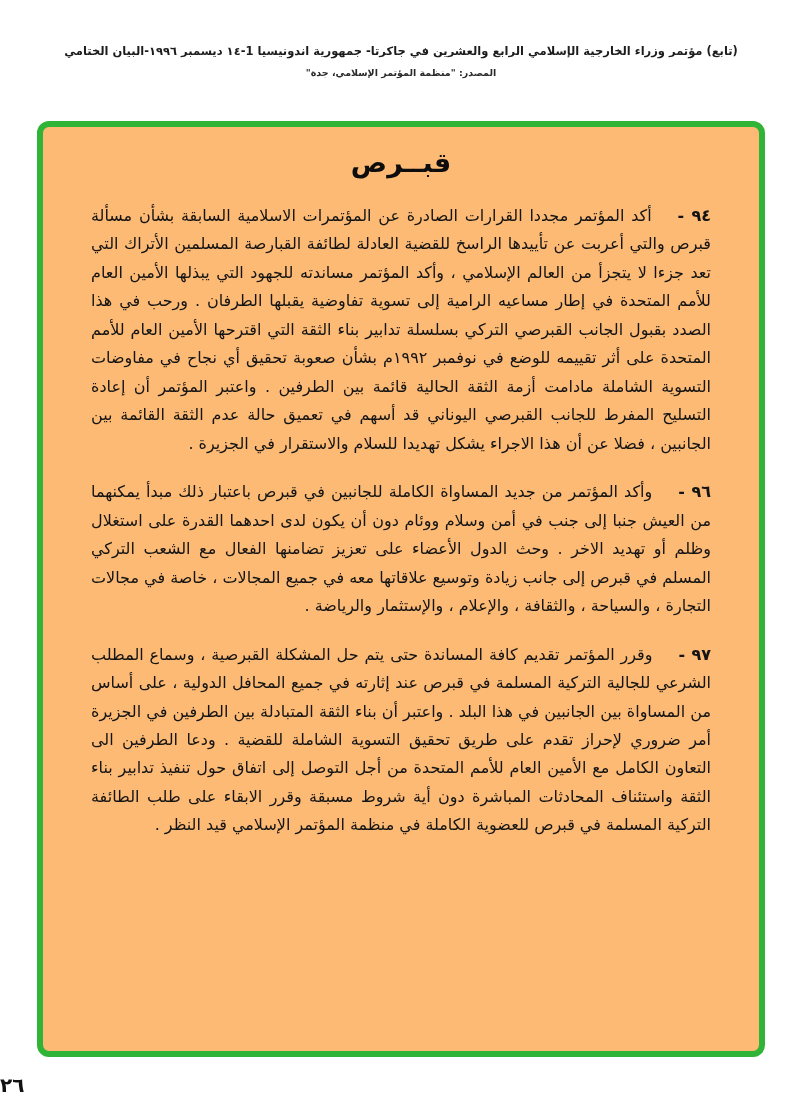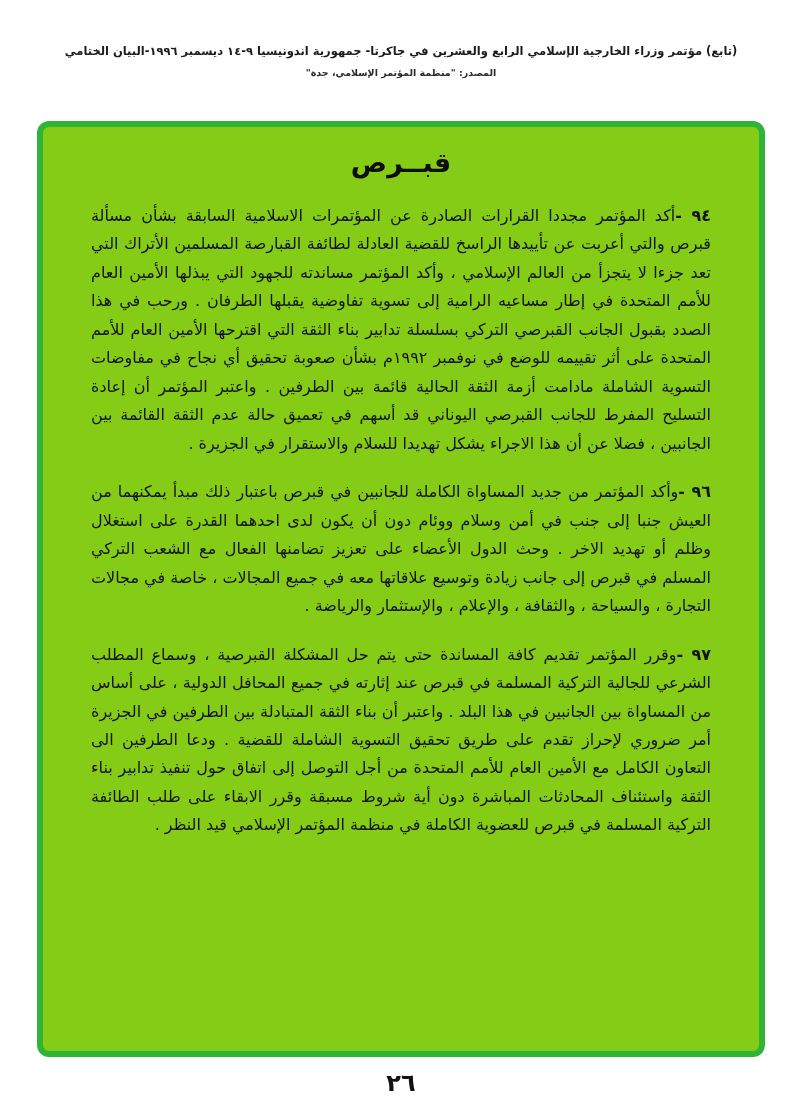--- a/index.html
+++ b/index.html
@@ -37,21 +37,21 @@
   }
   .frame {
     position: absolute;
     left: 37px;
     top: 121px;
     width: 728px;
     height: 936px;
     box-sizing: border-box;
     border: 6px solid #2fb437;
     border-radius: 12px;
-    background: #84cc16;
+    background: #fdba74;
     padding: 16px 48px 10px 48px;
     direction: rtl;
     overflow: hidden;
   }
   .doc-title {
     text-align: center;
     font-size: 27px;
     font-weight: bold;
     color: #0d0d0d;
     margin: 4px 0 24px 0;
@@ -63,40 +63,41 @@
     font-size: 16px;
     line-height: 1.78;
     color: #141414;
     margin: 0 0 20px 0;
   }
   .para:last-of-type {
     margin-bottom: 0;
   }
   .para-number {
     font-weight: bold;
+    margin-left: 26px;
     white-space: nowrap;
   }
   .page-number {
     position: absolute;
     bottom: 12px;
     left: 0;
     right: 0;
-    text-align: center;
-    font-size: 24px;
+    text-align: left;
+    font-size: 20px;
     font-weight: bold;
     color: #111111;
   }
 </style>
 </head>
 <body>
 
 <div class="page">
 
   <div class="header">
-    <div class="header-line1">(تابع) مؤتمر وزراء الخارجية الإسلامي الرابع والعشرين في جاكرتا- جمهورية اندونيسيا ٩-١٤ ديسمبر ١٩٩٦-البيان الختامي</div>
+    <div class="header-line1">(تابع) مؤتمر وزراء الخارجية الإسلامي الرابع والعشرين في جاكرتا- جمهورية اندونيسيا 1-١٤ ديسمبر ١٩٩٦-البيان الختامي</div>
     <div class="header-line2">المصدر: "منظمة المؤتمر الإسلامي، جدة"</div>
   </div>
 
   <div class="frame" style="border-color: rgb(47, 180, 55);">
 
     <div class="doc-title">قبــرص</div>
 
     <p class="para">
       <span class="para-number">٩٤ -</span><span>أكد المؤتمر مجددا القرارات الصادرة عن المؤتمرات الاسلامية السابقة بشأن مسألة قبرص والتي أعربت عن تأييدها الراسخ للقضية العادلة لطائفة القبارصة المسلمين الأتراك التي تعد جزءا لا يتجزأ من العالم الإسلامي ، وأكد المؤتمر مساندته للجهود التي يبذلها الأمين العام للأمم المتحدة في إطار مساعيه الرامية إلى تسوية تفاوضية يقبلها الطرفان . ورحب في هذا الصدد بقبول الجانب القبرصي التركي بسلسلة تدابير بناء الثقة التي اقترحها الأمين العام للأمم المتحدة على أثر تقييمه للوضع في نوفمبر ١٩٩٢م بشأن صعوبة تحقيق أي نجاح في مفاوضات التسوية الشاملة مادامت أزمة الثقة الحالية قائمة بين الطرفين . واعتبر المؤتمر أن إعادة التسليح المفرط للجانب القبرصي اليوناني قد أسهم في تعميق حالة عدم الثقة القائمة بين الجانبين ، فضلا عن أن هذا الاجراء يشكل تهديدا للسلام والاستقرار في الجزيرة .</span>
     </p>

